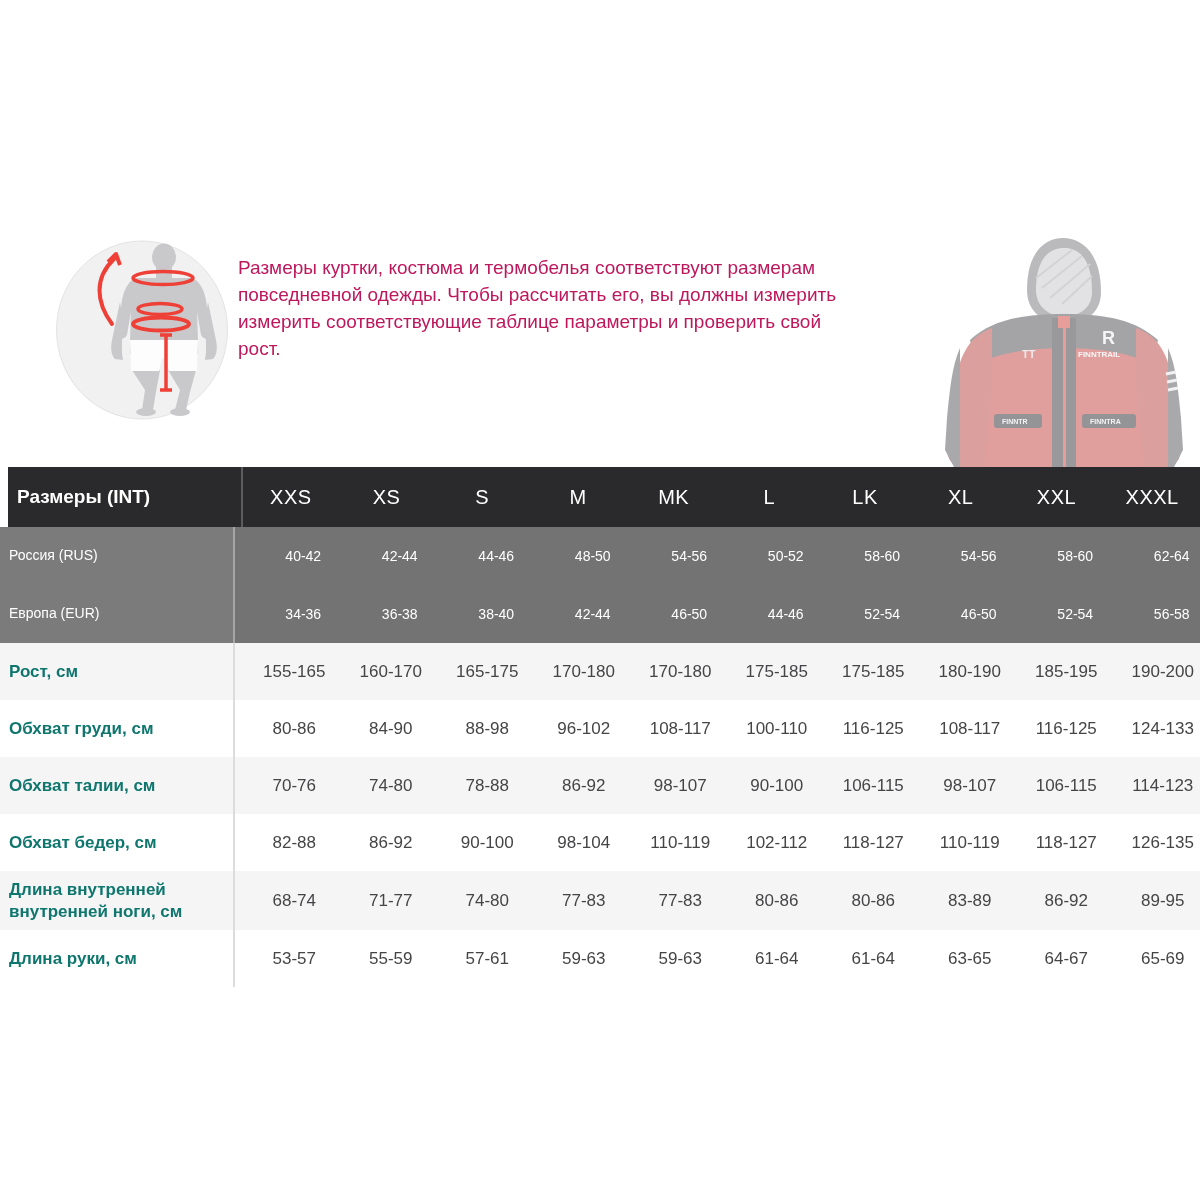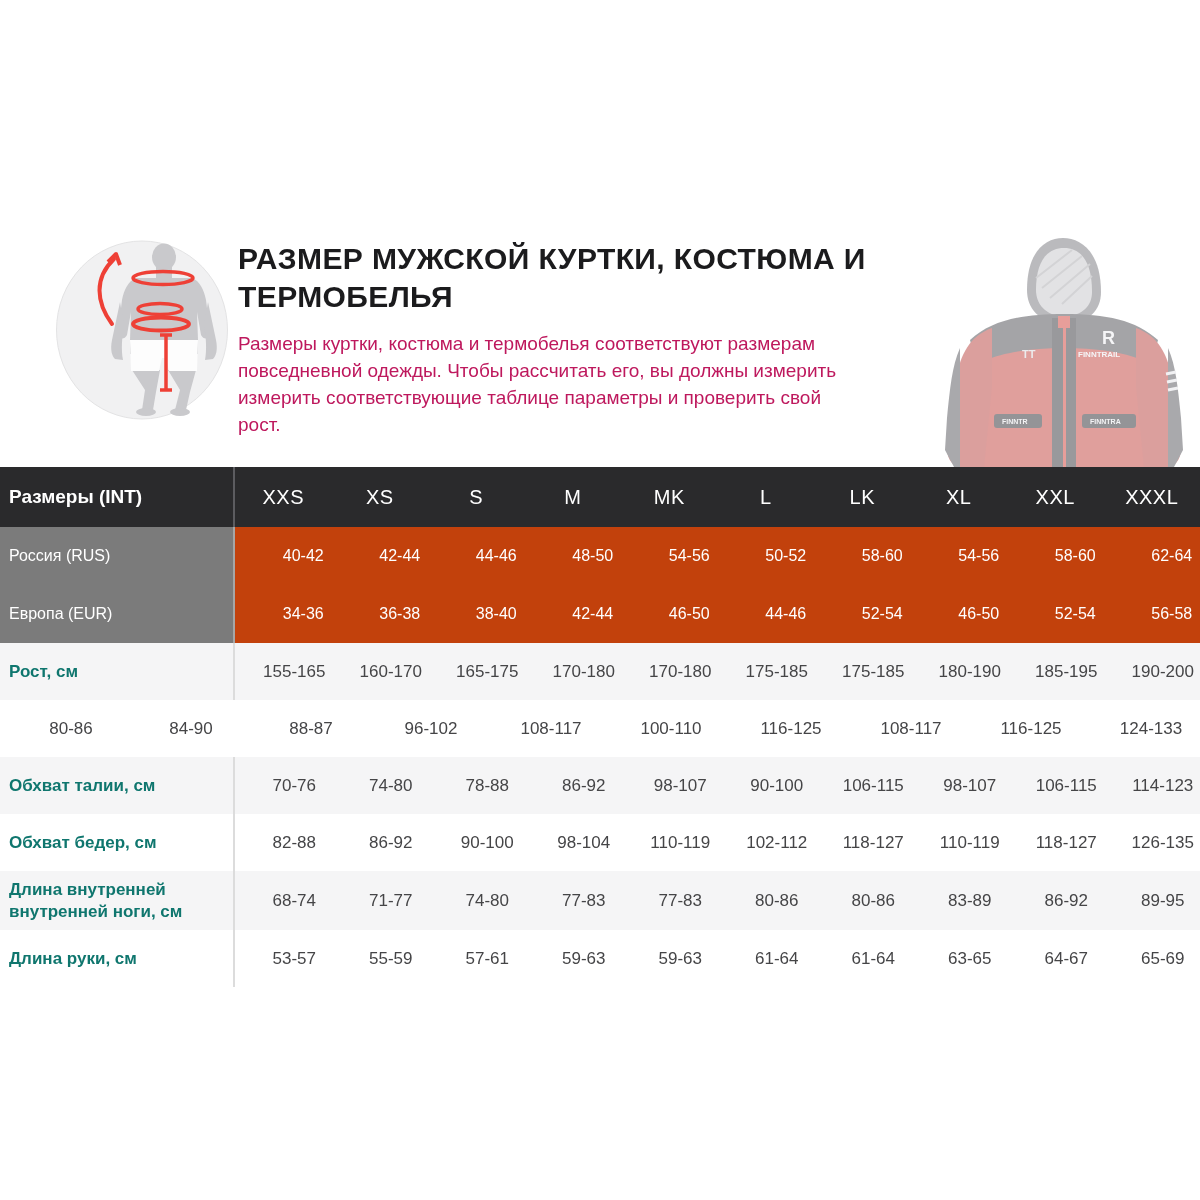--- a/index.html
+++ b/index.html
@@ -14,25 +14,25 @@
   .page-desc{margin:14px 0 0 0;font-size:19px;line-height:27px;color:#be185d;white-space:pre-line;}
   .jacket-wrap{position:absolute;left:930px;top:228px;width:270px;height:239px;}
 
   
   .size-table{position:absolute;left:0;top:467px;width:1200px;}
   .trow{display:flex;align-items:stretch;}
   .label{flex:0 0 235px;width:235px;box-sizing:border-box;display:flex;align-items:center;
          padding-left:9px;border-right:2px solid transparent;line-height:1.25;}
   .cell{flex:1;display:flex;align-items:center;justify-content:center;}
 
-  .trow.header{height:60px;background:#2a2a2c;color:#fff;}
+  .trow.header{height:60px;background:#2a2a2c;color:#fff;margin-left:8px;}
   .trow.header .label{font-weight:bold;font-size:19px;border-right-color:#5c5c60;}
   .trow.header .cell{font-weight:normal;font-size:20px;letter-spacing:.5px;}
 
-  .trow.grey{height:58px;background:#c2410c;color:#fff;font-size:16px;gap:40px;}
+  .trow.grey{height:58px;background:#737373;color:#fff;font-size:14px;gap:40px;}
   .trow.grey .label{background:#7b7b7b;border-right-color:#a6a6a6;}
 
   .trow.light{height:57px;background:#f5f5f6;}
   .trow.white{height:57px;background:#ffffff;}
   .trow.light .label,.trow.white .label{font-weight:bold;color:#0f766e;font-size:17px;border-right-color:#dcdcdc;}
   .trow.light .cell,.trow.white .cell{color:#454547;font-size:17px;padding-left:22px;}
   .trow.tall{height:59px;}
 </style>
 </head>
 <body>
@@ -61,22 +61,20 @@
         <path d="M 52 22 L 60 14 L 64 25" stroke-width="4" stroke-linejoin="round"></path>
         <ellipse cx="107" cy="38" rx="30" ry="6.5" stroke-width="3.5"></ellipse>
         <ellipse cx="104" cy="69" rx="22" ry="5.5" stroke-width="3.5"></ellipse>
         <ellipse cx="105" cy="84" rx="28" ry="6.5" stroke-width="4"></ellipse>
         <path d="M 110 95 L 110 150 M 104 95 L 116 95 M 104 150 L 116 150" stroke-width="3.5"></path>
       </g>
     </svg>
   </div>
 
   <div class="intro-text">
-    <h1 class="page-title">РАЗМЕР МУЖСКОЙ КУРТКИ, КОСТЮМА И
-ТЕРМОБЕЛЬЯ</h1>
     <p class="page-desc">Размеры куртки, костюма и термобелья соответствуют размерам
 повседневной одежды. Чтобы рассчитать его, вы должны измерить
 измерить соответствующие таблице параметры и проверить свой
 рост.</p>
   </div>
 
   <div class="jacket-wrap">
     <svg width="270" height="239" viewBox="0 0 270 239" opacity="0.5">
       <g>
         <path d="M 97 62 C 97 24 115 10 133 10 C 151 10 171 24 171 64 C 171 82 160 94 134 97 C 108 94 97 80 97 62 Z" fill="#77777d"></path>
@@ -153,23 +151,24 @@
         <div class="cell">165-175</div>
         <div class="cell">170-180</div>
         <div class="cell">170-180</div>
         <div class="cell">175-185</div>
         <div class="cell">175-185</div>
         <div class="cell">180-190</div>
         <div class="cell">185-195</div>
         <div class="cell">190-200</div>
       </div>
       <div class="trow white">
+        <div class="label">Обхват груди, см</div>
         <div class="cell">80-86</div>
         <div class="cell">84-90</div>
-        <div class="cell">88-87</div>
+        <div class="cell">88-98</div>
         <div class="cell">96-102</div>
         <div class="cell">108-117</div>
         <div class="cell">100-110</div>
         <div class="cell">116-125</div>
         <div class="cell">108-117</div>
         <div class="cell">116-125</div>
         <div class="cell">124-133</div>
       </div>
       <div class="trow light">
         <div class="label">Обхват талии, см</div>

